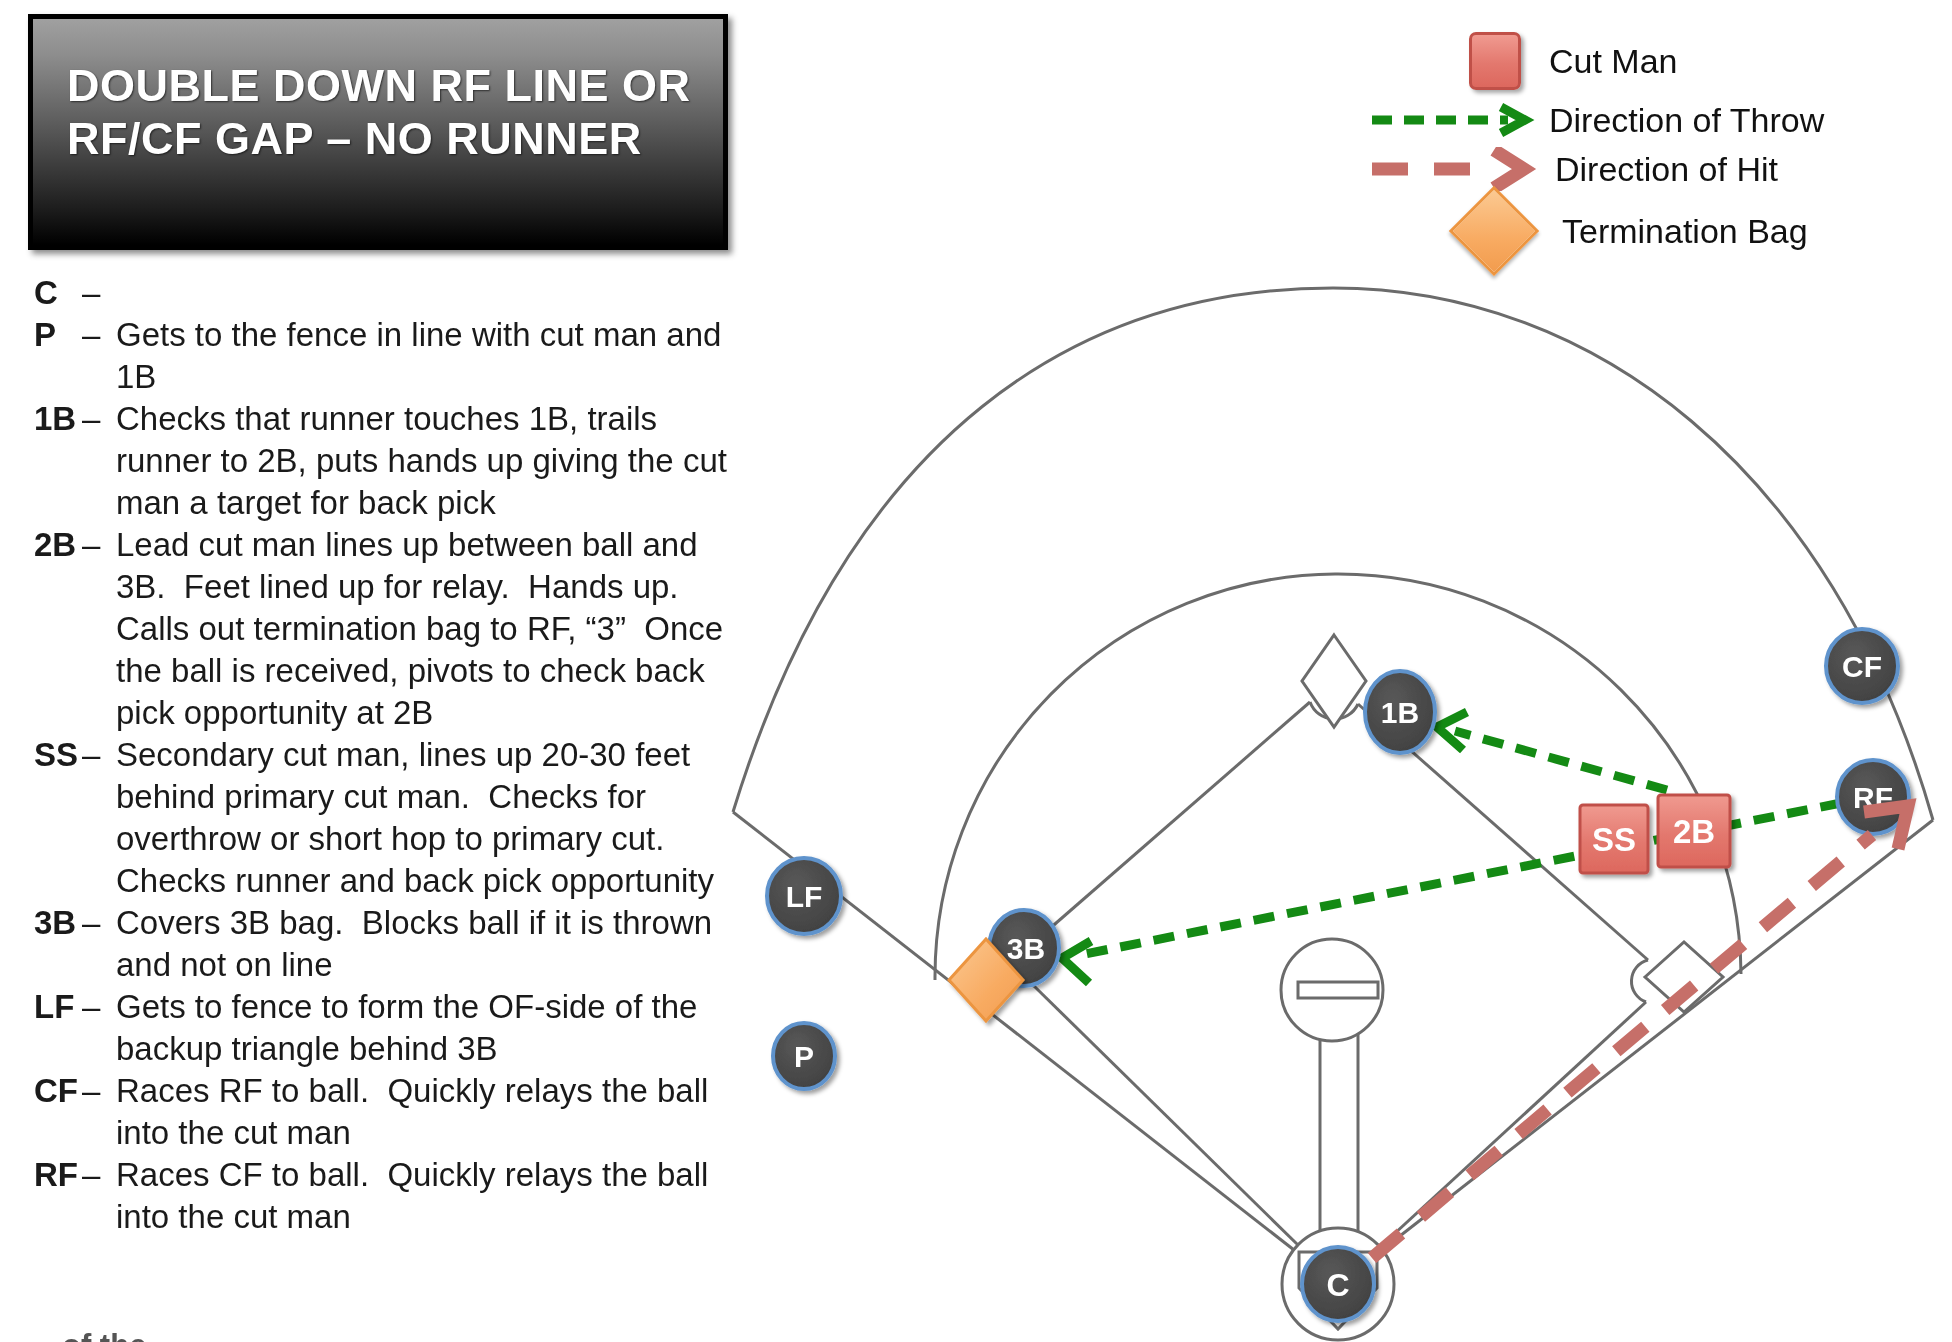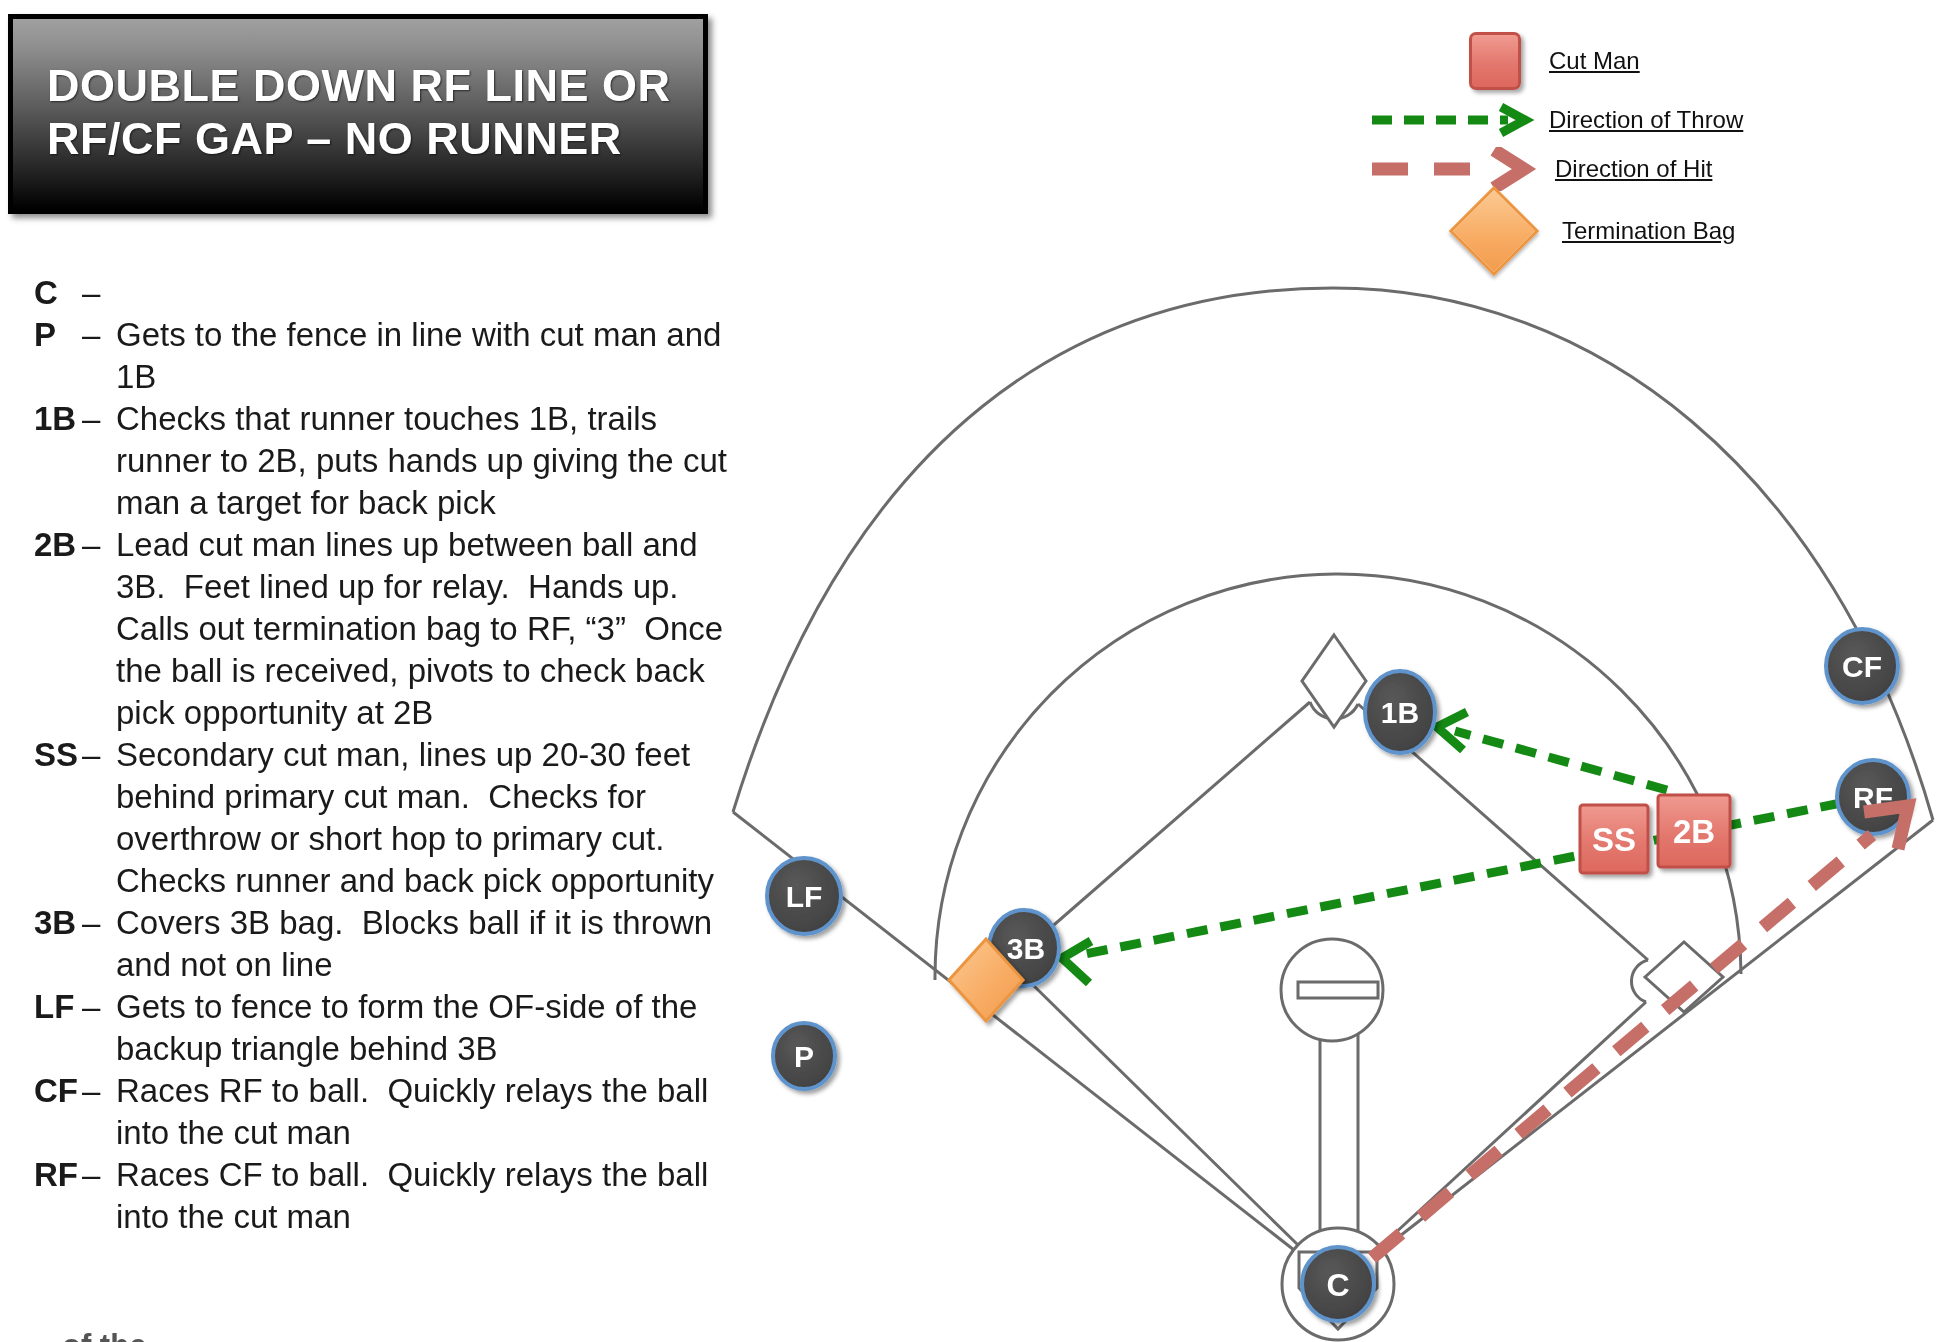--- a/index.html
+++ b/index.html
@@ -2,41 +2,41 @@
 <html><head>
 <meta charset="utf-8">
 <style>
   html,body{margin:0;padding:0;}
   body{
     width:1952px;height:1342px;position:relative;overflow:hidden;
     background:#ffffff;font-family:"Liberation Sans",sans-serif;color:#1a1a1a;
   }
   
   .title-box{
-    position:absolute;left:8px;top:14px;width:700px;height:200px;
+    position:absolute;left:28px;top:14px;width:700px;height:236px;
     background:linear-gradient(180deg,#a0a0a0 0%,#8d8d8d 16%,#5e5e5e 45%,#1b1b1b 85%,#000 100%);
     border:5px solid #000;
     box-shadow:4px 4px 6px rgba(0,0,0,.45);
     color:#fff;font-weight:bold;font-size:45px;line-height:53px;
     padding:40px 0 0 34px;box-sizing:border-box;
     letter-spacing:.5px;
     text-shadow:1px 1px 2px rgba(0,0,0,.6);
   }
   
   .assignments{
     position:absolute;left:34px;top:272px;width:720px;
     font-size:33px;line-height:42px;
   }
   .arow{display:grid;grid-template-columns:48px 34px auto;}
   .arow .pos{font-weight:bold;}
   .arow .dash{text-align:left;}
   .arow .desc{white-space:pre;}
   
   .legend-row{position:absolute;display:flex;align-items:center;}
-  .legend-label{font-size:24px;color:#111;white-space:nowrap;text-decoration:underline;}
+  .legend-label{font-size:34px;color:#111;white-space:nowrap;}
   .lg-square{
     width:46px;height:52px;border-radius:7px;
     background:linear-gradient(180deg,#f09a90 0%,#e3786e 55%,#dd685e 100%);
     border:3px solid #c05048;
     box-shadow:3px 3px 4px rgba(0,0,0,.35);
   }
   .lg-diamond{
     width:58px;height:58px;transform:rotate(45deg);
     background:linear-gradient(135deg,#fbc992 0%,#f8ab62 60%,#f29c4e 100%);
     border:3px solid #ec9540;

